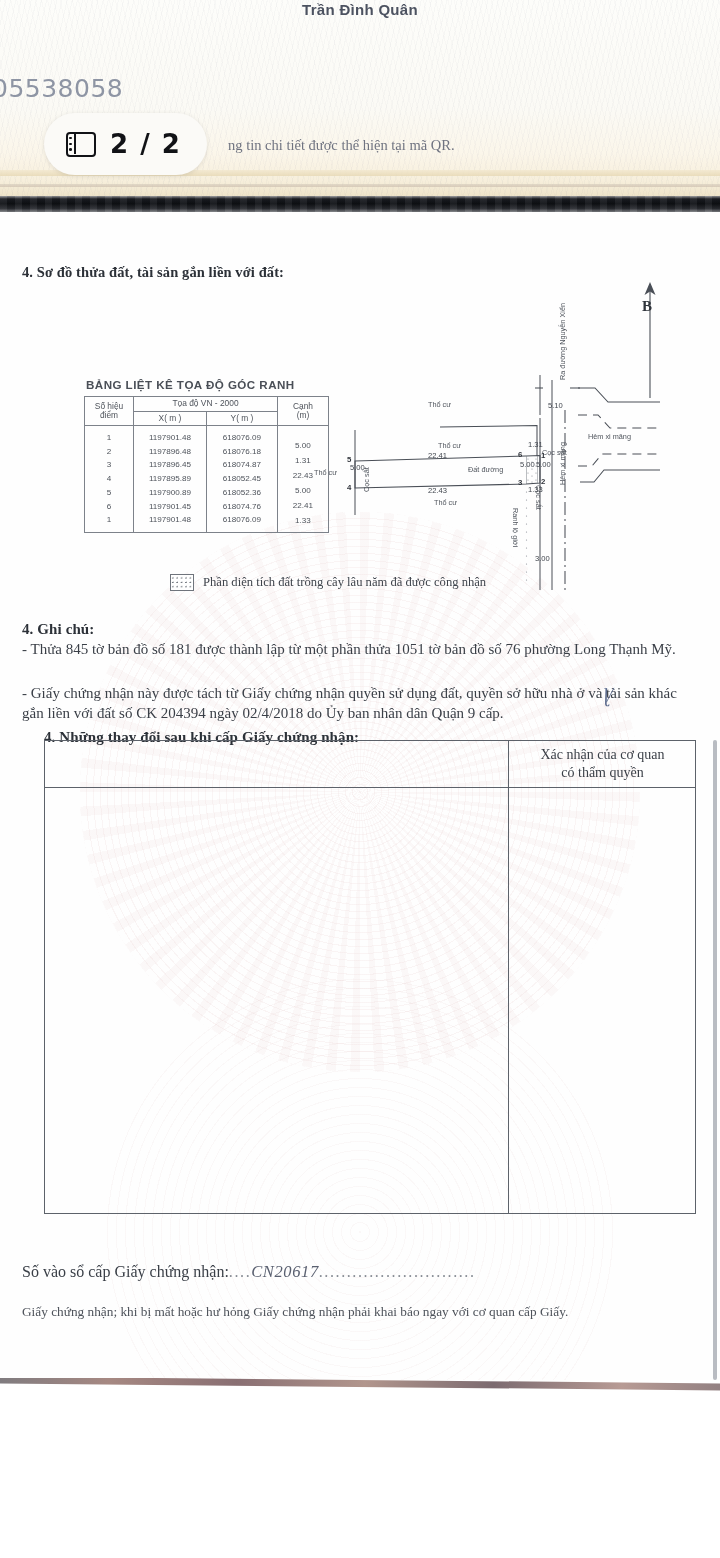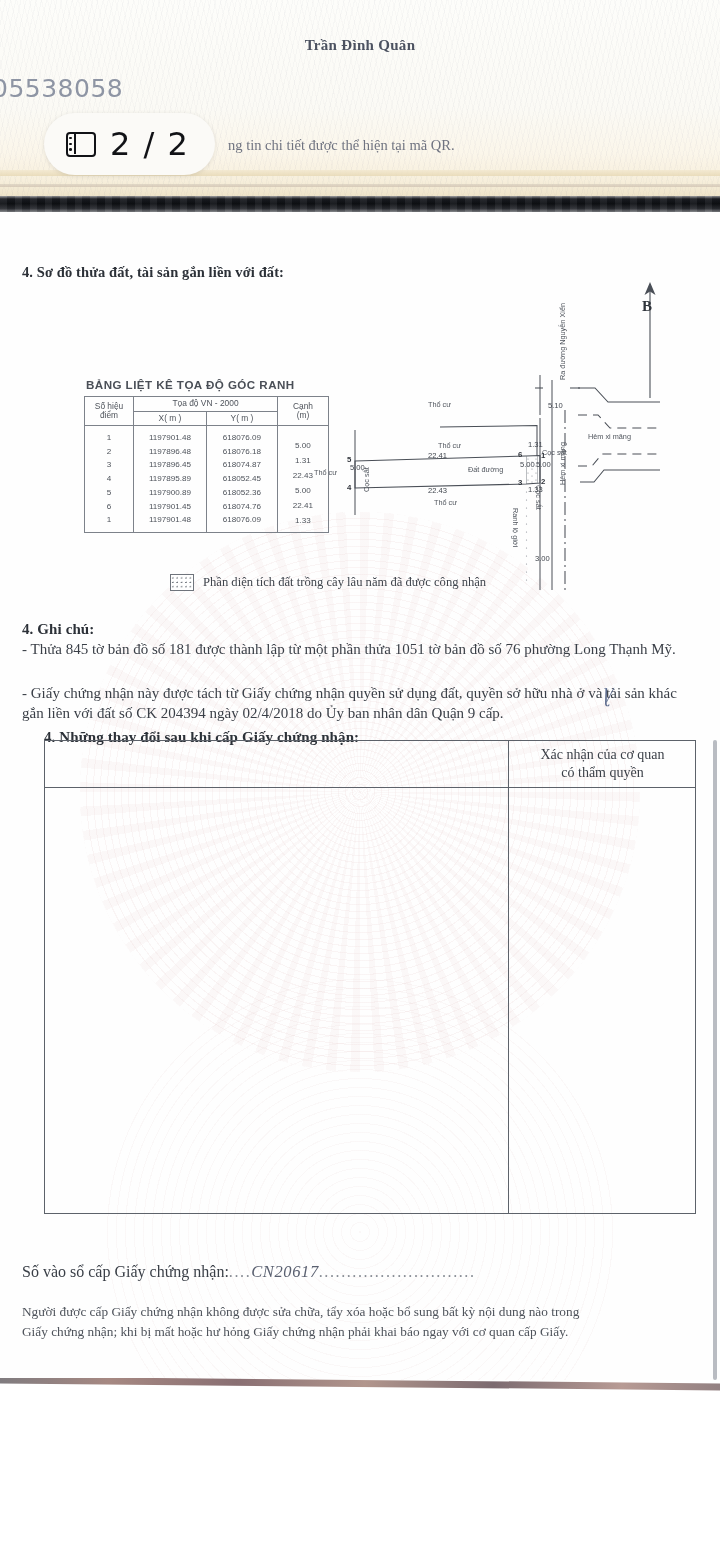--- a/index.html
+++ b/index.html
@@ -19,22 +19,22 @@
   }
   .guilloche{
     position:absolute;inset:0;
     background:
       repeating-linear-gradient(103deg, rgba(120,130,150,.055) 0 1px, rgba(255,255,255,0) 1px 5px),
       repeating-linear-gradient(77deg, rgba(130,120,140,.045) 0 1px, rgba(255,255,255,0) 1px 6px);
     opacity:.9;pointer-events:none;
   }
   .prev-name{
     position:absolute;left:0;right:0;top:1px;text-align:center;
-    font-family:Liberation Serif, serif;font-weight:700;font-size:15px;
-    color:#4c5260;letter-spacing:.3px;margin-top:36px;
+    font-family:Liberation Sans, sans-serif;font-weight:700;font-size:15px;
+    color:#4c5260;letter-spacing:.3px;
   }
   .prev-code{
     position:absolute;left:-8px;top:74px;
     font-family:"DejaVu Sans", sans-serif;font-weight:400;font-size:25px;
     color:#8e95a4;letter-spacing:.5px;
   }
   .prev-line{
     position:absolute;left:228px;top:137px;
     font-family:"Liberation Serif", serif;font-size:14.5px;color:#6f7380;
   }
@@ -186,21 +186,21 @@
     position:absolute;inset:0;border:2.6px solid #111216;border-radius:4px;box-sizing:border-box;
   }
   .pill-icon .spine{
     position:absolute;left:7.6px;top:2.6px;bottom:2.6px;width:2.4px;background:#111216;
   }
   .pill-icon .dot{
     position:absolute;left:3.2px;width:2.6px;height:2.6px;background:#111216;border-radius:50%;
   }
   .pill-icon .d1{top:5.2px;} .pill-icon .d2{top:11px;} .pill-icon .d3{top:16.8px;}
   .pill-text{
-    font-family:"DejaVu Sans", sans-serif;font-size:32px;font-weight:400;
+    font-family:"DejaVu Sans", sans-serif;font-size:26px;font-weight:700;
     color:#111216;letter-spacing:1.5px;
   }
 </style>
 </head>
 <body>
 
 <div id="viewer">
 
   <div class="prev-page">
     <div class="guilloche"></div>
@@ -404,21 +404,20 @@
       <div class="chg-h-right">
         <div>Xác nhận của cơ quan</div>
         <div>có thẩm quyền</div>
       </div>
     </div>
 
     <div class="sovao">
       <span>Số vào sổ cấp Giấy chứng nhận:</span><span class="dots">....</span><span class="handwrite">CN20617</span><span class="dots">............................</span>
     </div>
     <div class="footnote">
-      <div>Người được cấp Giấy chứng nhận không được sửa chữa, tẩy xóa hoặc bổ sung bất kỳ nội dung nào trong</div>
       <div>Giấy chứng nhận; khi bị mất hoặc hư hỏng Giấy chứng nhận phải khai báo ngay với cơ quan cấp Giấy.</div>
     </div>
   </div>
 
   <div class="bottom-edge">
       <i></i>
     </div>
   <div class="bottom-rest"></div>
 
   <div class="scrollbar"></div>

